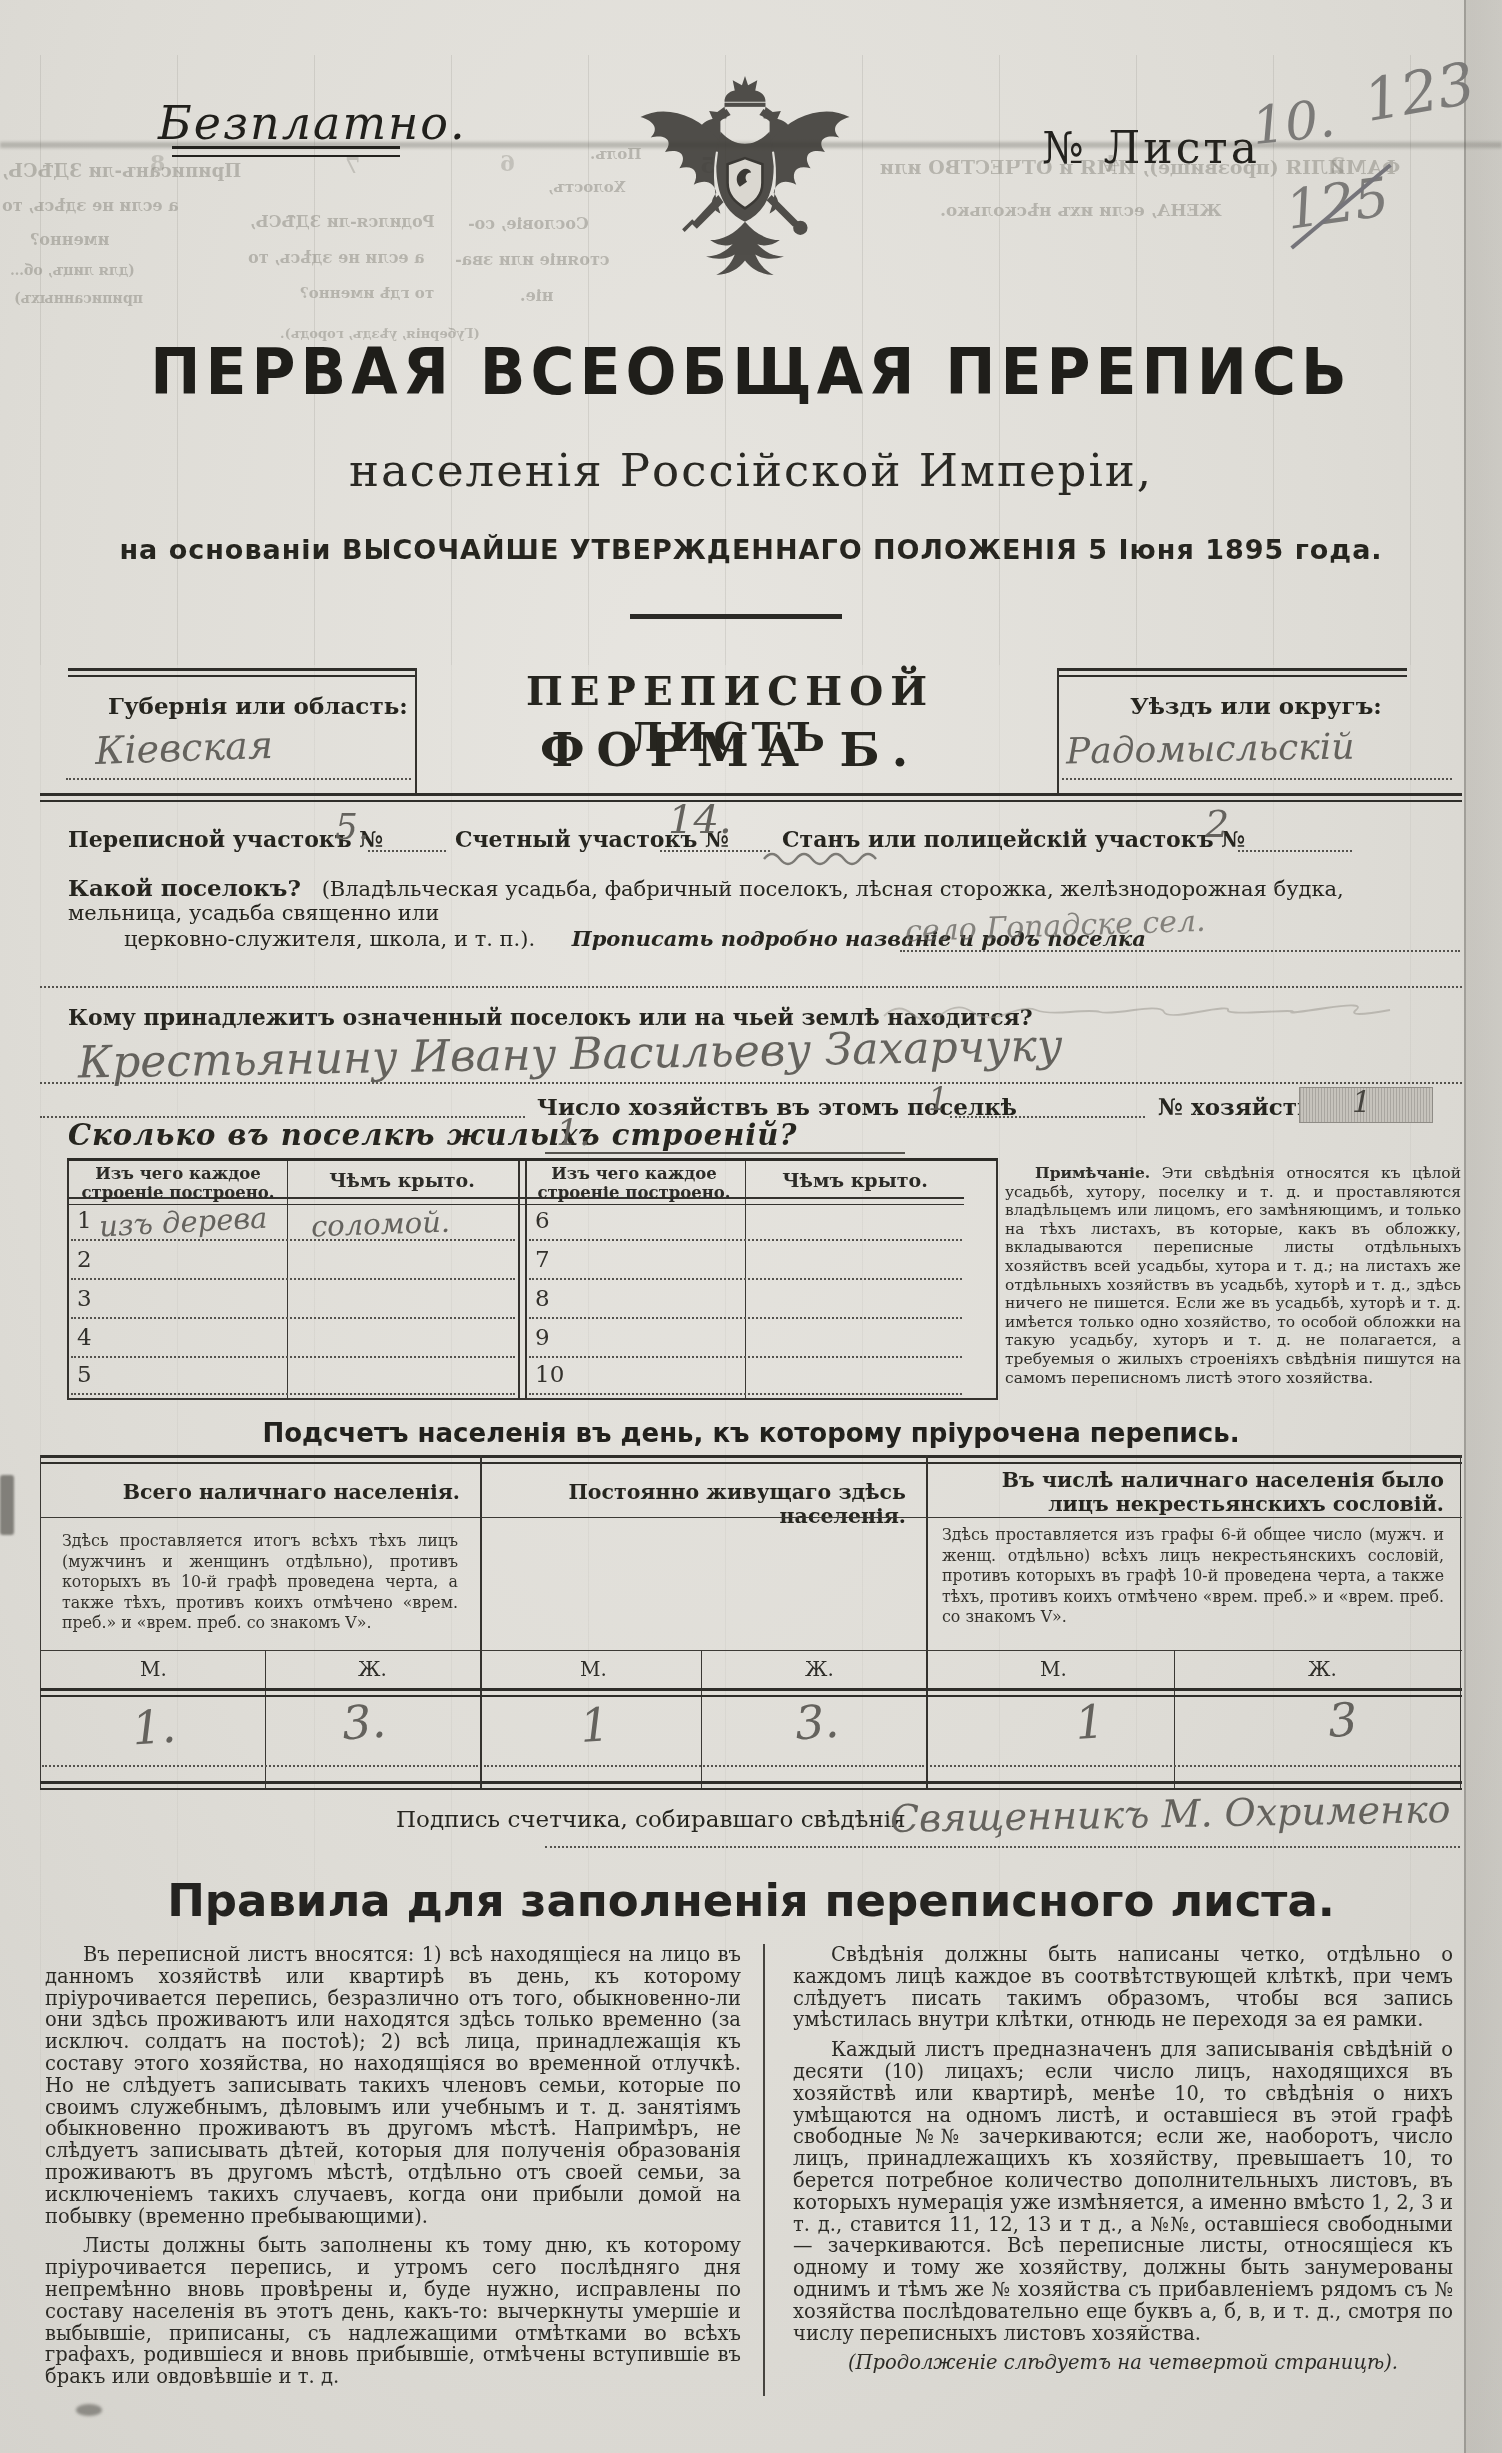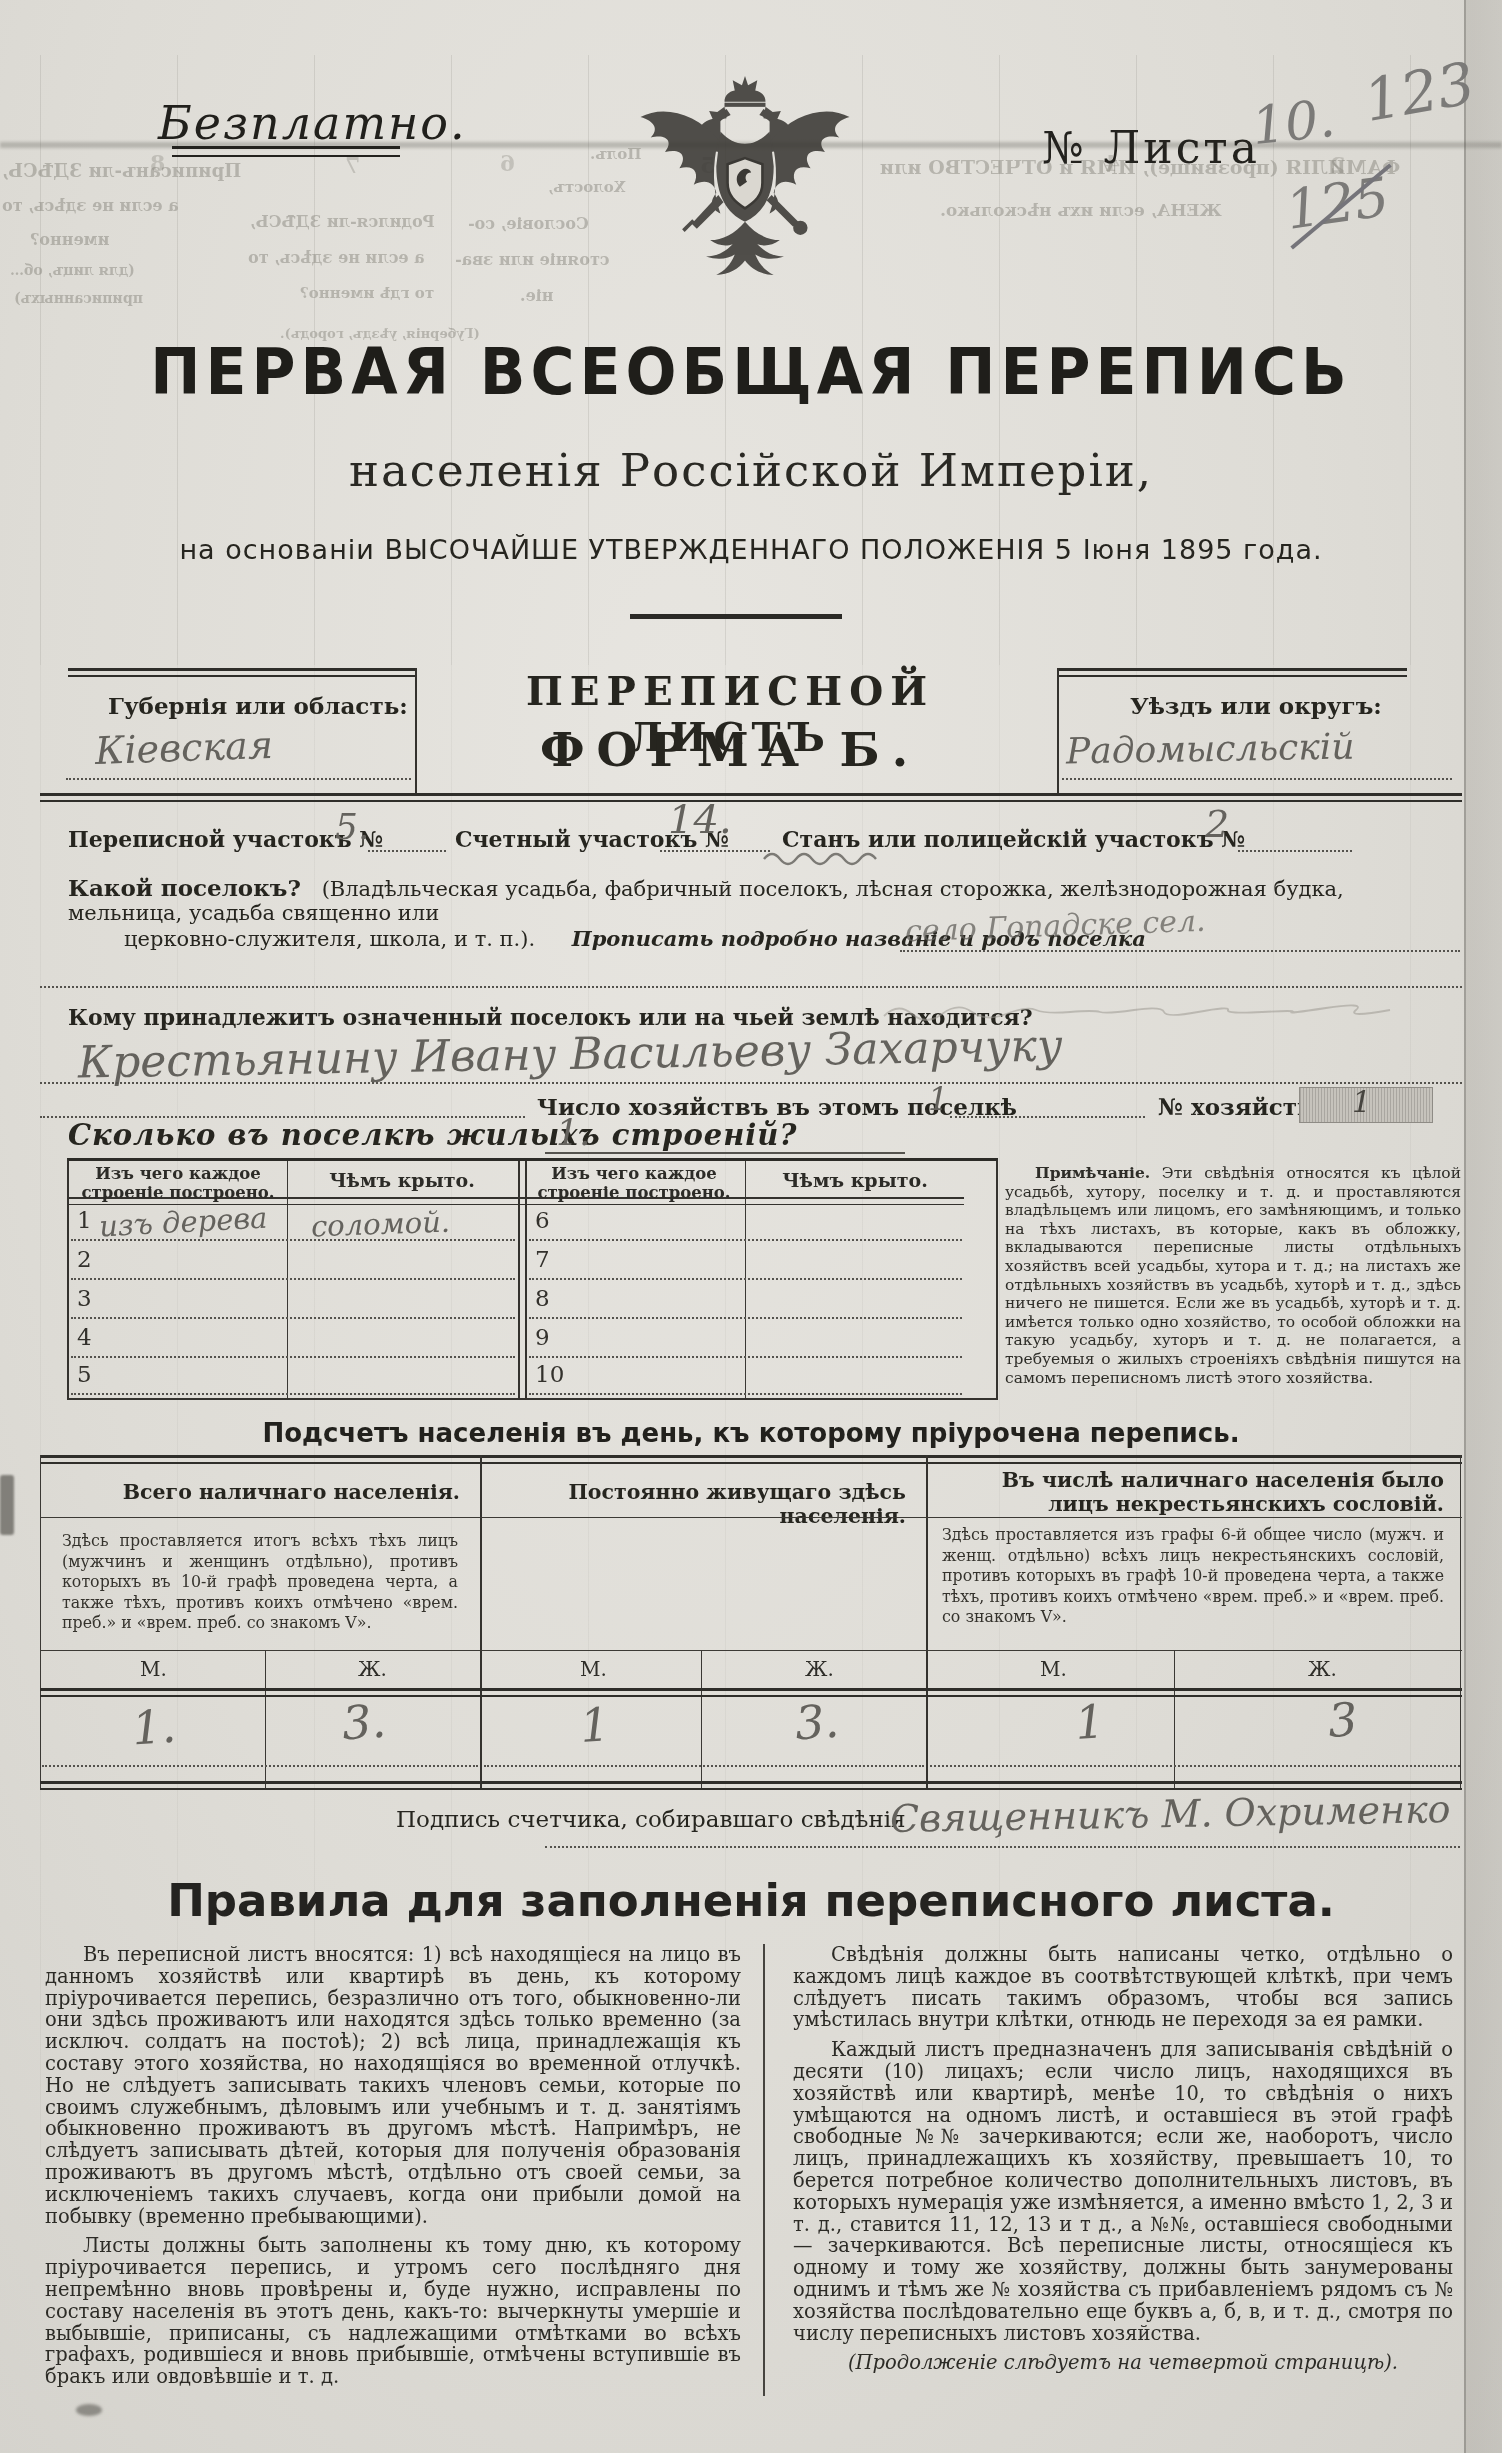--- a/index.html
+++ b/index.html
@@ -108,21 +108,21 @@
     <path d="M103,100 c4,-7 11,-7 13,-2 c-5,0 -7,5 -4,9 l-7,5 c-3,-3 -4,-8 -2,-12 z" fill="#3b3935"></path>
   </svg>
 
   <div class="abs ser" style="left:1042px;top:102px;font-size:44px;color:#23221e;letter-spacing:3px;margin-top:20px;">№ Листа</div>
   <div class="abs hwp" style="left:1252px;top:92px;font-size:52px;transform:rotate(-6deg);">10.</div>
   <div class="abs hwp" style="left:1364px;top:58px;font-size:58px;transform:rotate(-10deg);">123</div>
   <div class="abs hwp strike125" style="left:1286px;top:172px;font-size:54px;transform:rotate(-8deg);">125</div>
 
   <div class="abs sans" style="left:40px;top:336px;width:1422px;text-align:center;font-size:60px;font-weight:bold;letter-spacing:5px;color:#1f1e1a;transform:scaleY(1.08);">ПЕРВАЯ ВСЕОБЩАЯ ПЕРЕПИСЬ</div>
   <div class="abs ser" style="left:40px;top:444px;width:1422px;text-align:center;font-size:45px;letter-spacing:2px;color:#2a2924;">населенія Россійской Имперіи,</div>
-  <div class="abs sans" style="left:40px;top:534px;width:1422px;text-align:center;font-size:27px;font-weight:normal;letter-spacing:1px;color:#26251f;">на основаніи ВЫСОЧАЙШЕ УТВЕРЖДЕННАГО ПОЛОЖЕНІЯ 5 Іюня 1895 года.</div>
+  <div class="abs sans" style="left:40px;top:534px;width:1422px;text-align:center;font-size:27px;font-weight:bold;letter-spacing:1px;color:#26251f;">на основаніи ВЫСОЧАЙШЕ УТВЕРЖДЕННАГО ПОЛОЖЕНІЯ 5 Іюня 1895 года.</div>
   <div class="abs" style="left:630px;top:614px;width:212px;height:5px;background:#2b2a26;"></div>
 
   <div class="abs hr-heavy" style="left:68px;top:668px;width:347px;"></div>
   <div class="abs hr-heavy" style="left:1057px;top:668px;width:350px;"></div>
   <div class="abs vline2" style="left:415px;top:668px;height:126px;"></div>
   <div class="abs vline2" style="left:1057px;top:668px;height:126px;"></div>
 
   <div class="abs ser lbl" style="left:108px;top:692px;font-size:23px;">Губернія или область:</div>
   <div class="abs hw" style="left:95px;top:726px;font-size:38px;transform:rotate(-2deg);">Кіевская</div>
   <div class="abs dots" style="left:66px;top:778px;width:345px;"></div>

